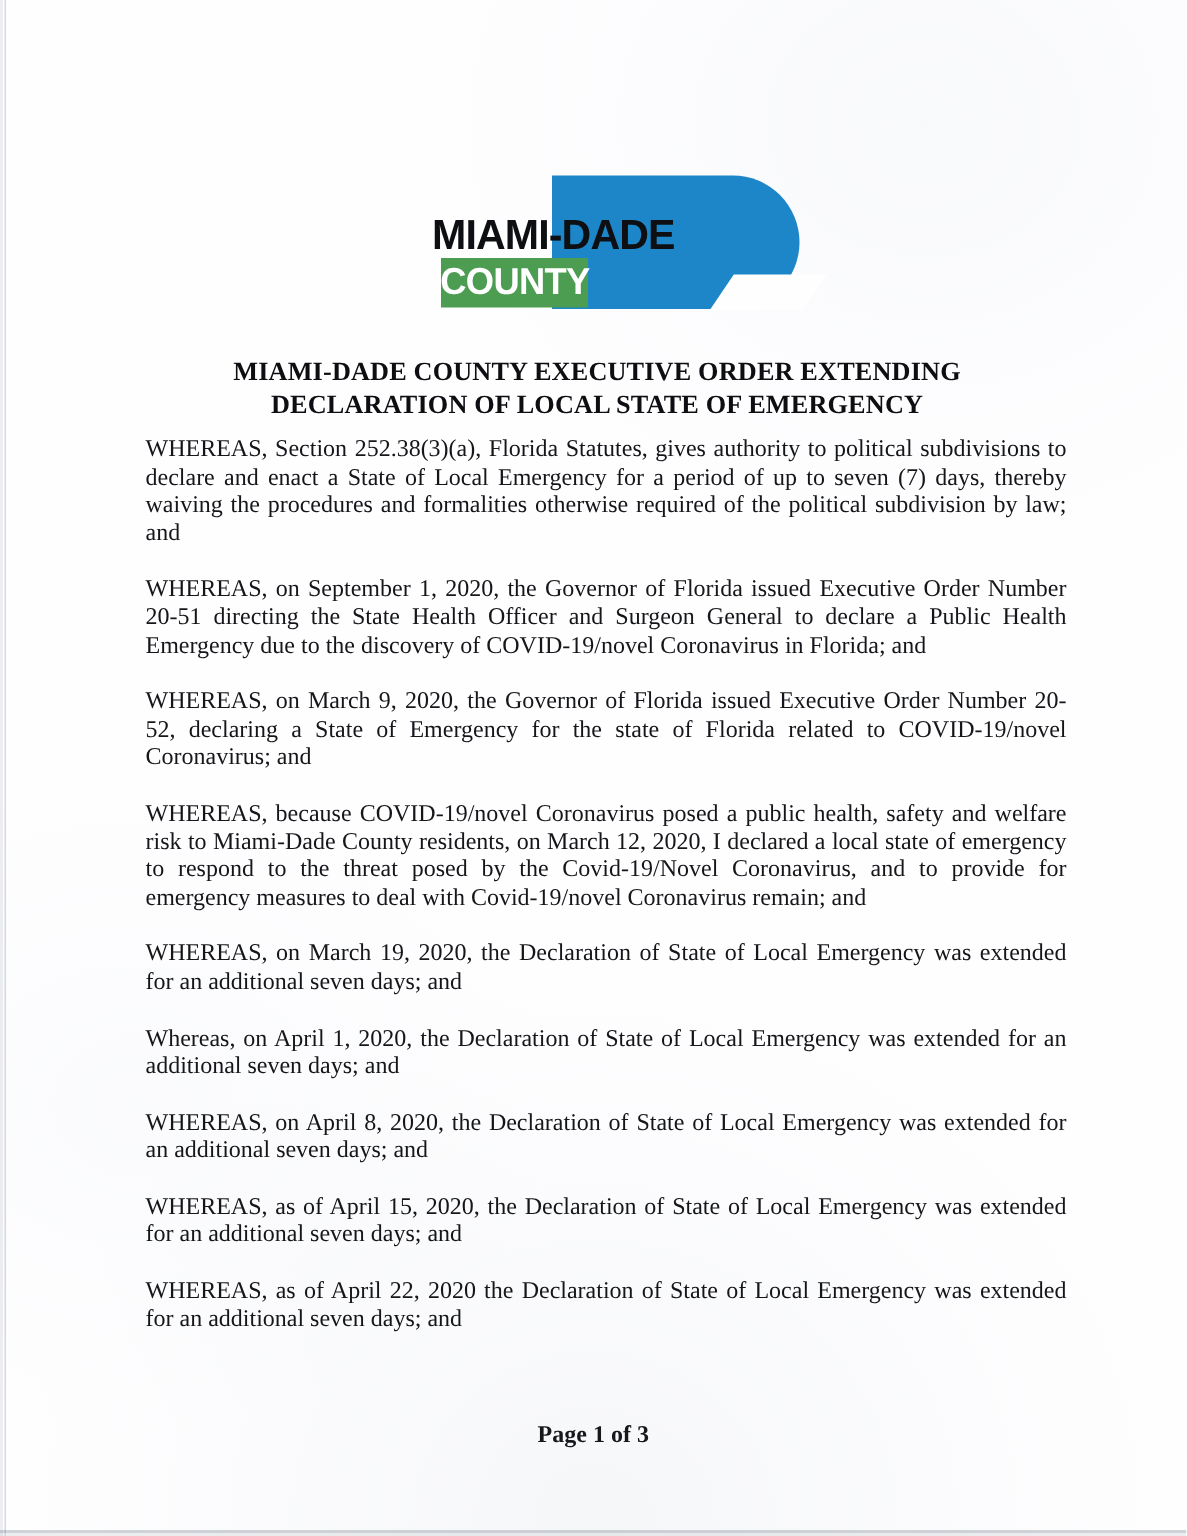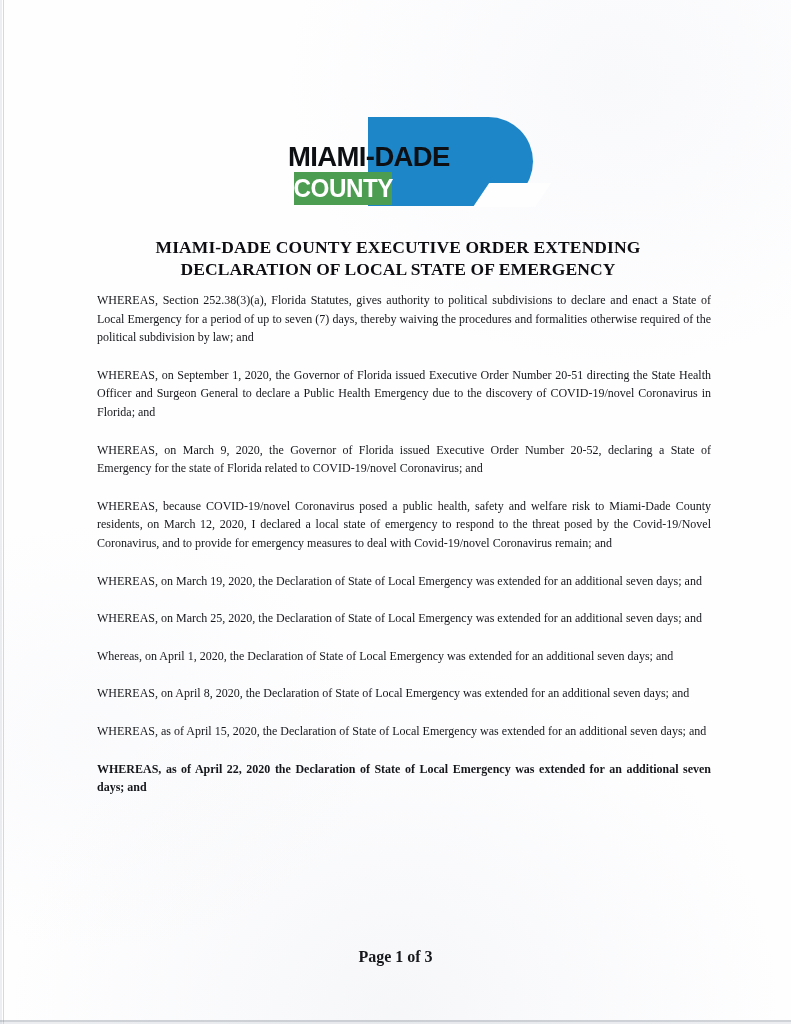--- a/index.html
+++ b/index.html
@@ -153,29 +153,29 @@
   }
 
   
   #body-block {
     position: absolute;
     left: 97px;
     top: 291px;
     width: 614px;
   }
   .para {
-    font-size: 12px;
+    font-size: 16px;
     line-height: 18.6px;
     text-align: justify;
     color: #15161a;
     margin: 0 0 19px 0;
     -webkit-hyphens: none;
     hyphens: none;
   }
-  .para.last { margin-bottom: 16px; font-weight: bold; }
+  .para.last { margin-bottom: 16px; }
 
   
   #footer {
     position: absolute;
     left: 0;
     right: 0;
     top: 948px;
     text-align: center;
   }
   #footer span {
@@ -211,21 +211,20 @@
       <span>COUNTY</span>
     </div>
   </div>
 
   <div id="body-block">
     <p class="para">WHEREAS, Section 252.38(3)(a), Florida Statutes, gives authority to political subdivisions to declare and enact a State of Local Emergency for a period of up to seven (7) days, thereby waiving the procedures and formalities otherwise required of the political subdivision by law; and</p>
     <p class="para">WHEREAS, on September 1, 2020, the Governor of Florida issued Executive Order Number 20-51 directing the State Health Officer and Surgeon General to declare a Public Health Emergency due to the discovery of COVID-19/novel Coronavirus in Florida; and</p>
     <p class="para">WHEREAS, on March 9, 2020, the Governor of Florida issued Executive Order Number 20-52, declaring a State of Emergency for the state of Florida related to COVID-19/novel Coronavirus; and</p>
     <p class="para">WHEREAS, because COVID-19/novel Coronavirus posed a public health, safety and welfare risk to Miami-Dade County residents, on March 12, 2020, I declared a local state of emergency to respond to the threat posed by the Covid-19/Novel Coronavirus, and to provide for emergency measures to deal with Covid-19/novel Coronavirus remain; and</p>
     <p class="para">WHEREAS, on March 19, 2020, the Declaration of State of Local Emergency was extended for an additional seven days; and</p>
-    <p class="para">WHEREAS, on March 25, 2020, the Declaration of State of Local Emergency was extended for an additional seven days; and</p>
     <p class="para">Whereas, on April 1, 2020, the Declaration of State of Local Emergency was extended for an additional seven days; and</p>
     <p class="para">WHEREAS, on April 8, 2020, the Declaration of State of Local Emergency was extended for an additional seven days; and</p>
     <p class="para">WHEREAS, as of April 15, 2020, the Declaration of State of Local Emergency was extended for an additional seven days; and</p>
     <p class="para last">WHEREAS, as of April 22, 2020 the Declaration of State of Local Emergency was extended for an additional seven days; and</p>
   </div>
 
   <div id="footer">
     <span>Page 1 of 3</span>
   </div>
 

